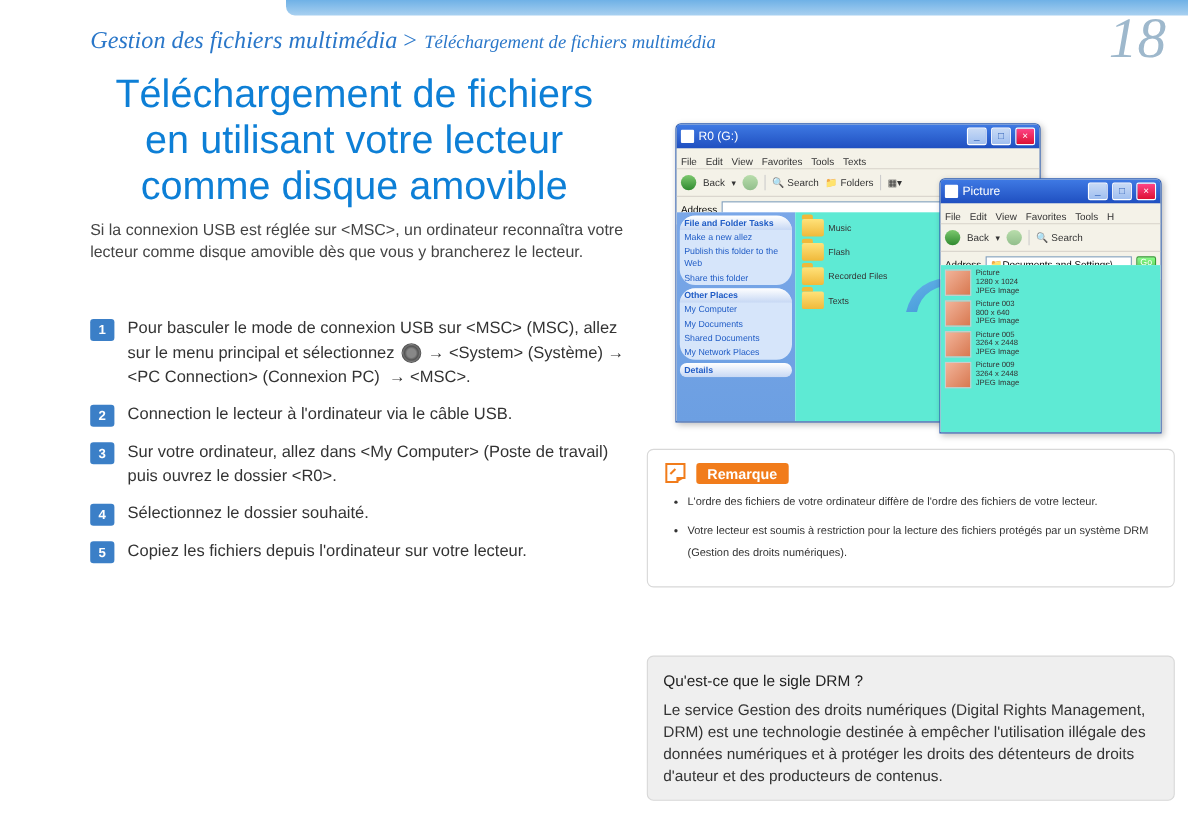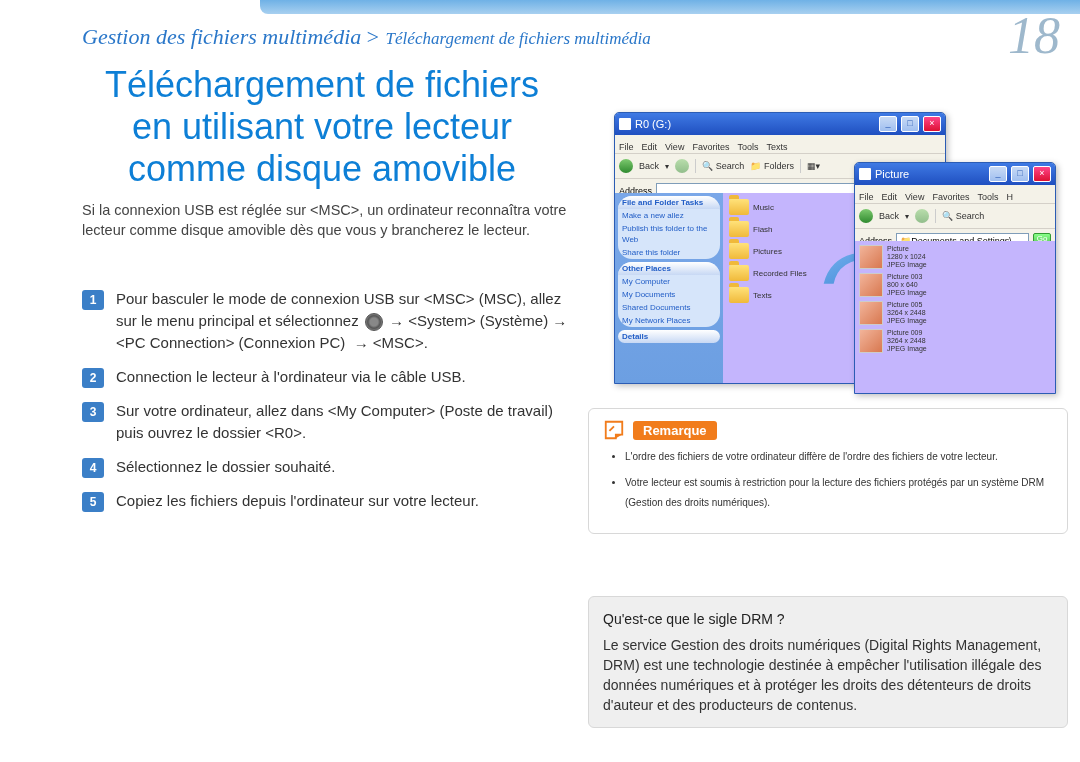--- a/index.html
+++ b/index.html
@@ -202,21 +202,21 @@
     color:#215dc6;
   }
   .xp-panel-head {
     background:linear-gradient(#fff,#c7d8f4);
     font-weight:bold;
     padding:2px 4px;
     font-size:8px;
   }
   .xp-panel-item{padding:1px 4px;line-height:11px;}
   .xp-content {
-    flex:1; padding:6px; background:#c4b5fd; position:relative;
+    flex:1; padding:6px; background:#5eead4; position:relative;
   }
   .folder-row{display:flex;align-items:center;font-size:8px;color:#333;margin-bottom:6px;gap:4px;}
   .folder-icon{width:20px;height:16px;background:linear-gradient(#ffe27a,#f0b93a);border-radius:2px 2px 2px 2px;position:relative;}
   .folder-icon:before{content:'';position:absolute;top:-4px;left:0;width:10px;height:4px;background:#f0b93a;border-radius:2px 2px 0 0;}
   .thumb-row{display:flex;gap:4px;font-size:7px;color:#333;margin-bottom:4px;}
   .thumb{width:22px;height:22px;background:linear-gradient(135deg,#f2b49a,#d87850);border:1px solid #ccc;}
   .thumb-meta{line-height:8px;}
   .win-sub .xp-body{top:78px;}
   .win-sub .xp-content{padding:4px;}
   .watermark-globe{
@@ -381,24 +381,20 @@
         <div class="folder-row">
             <span class="folder-icon"></span>
             <span>Music</span>
           </div>
         <div class="folder-row">
             <span class="folder-icon"></span>
             <span>Flash</span>
           </div>
         <div class="folder-row">
             <span class="folder-icon"></span>
-            <span>Pictures</span>
-          </div>
-        <div class="folder-row">
-            <span class="folder-icon"></span>
             <span>Recorded Files</span>
           </div>
         <div class="folder-row">
             <span class="folder-icon"></span>
             <span>Texts</span>
           </div>
       </div>
     </div>
   </div>
 

